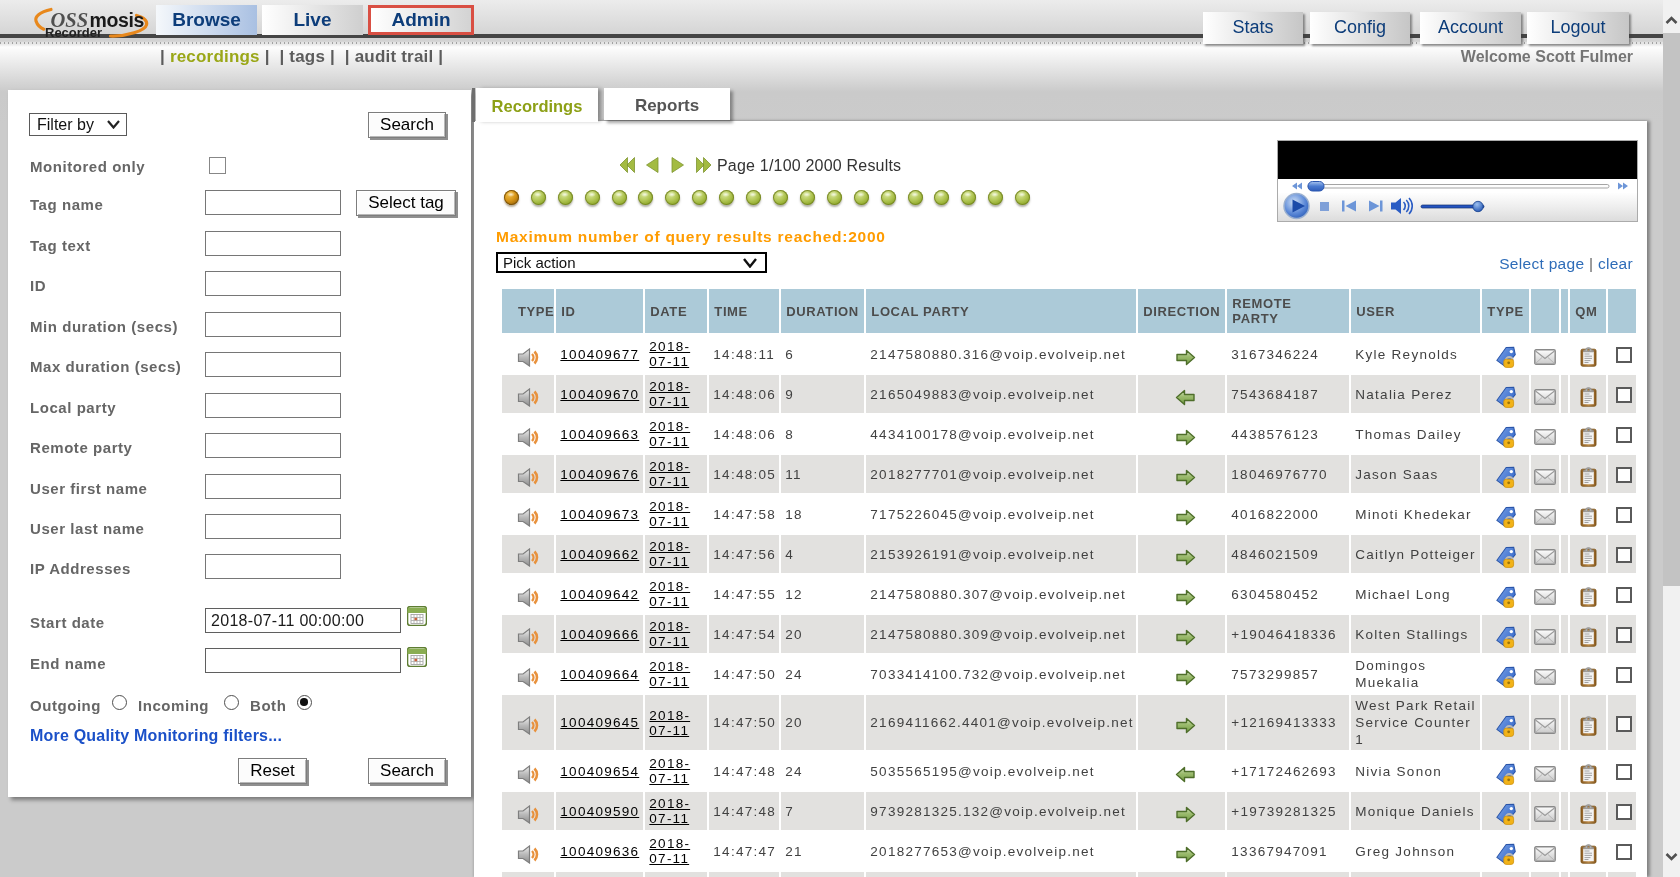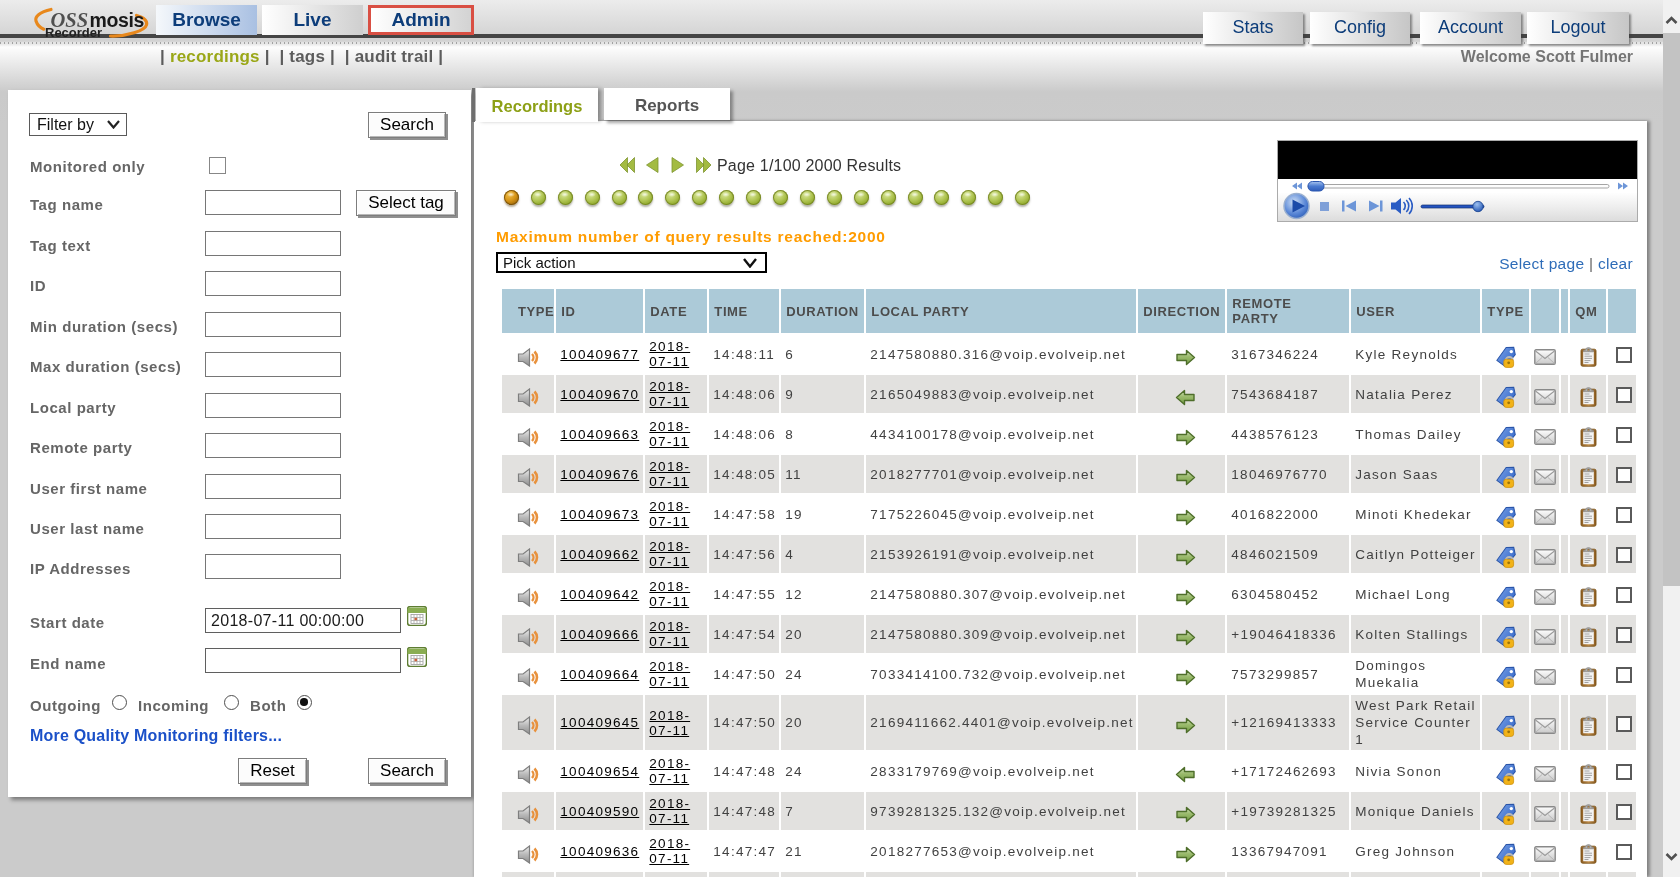--- a/index.html
+++ b/index.html
@@ -585,21 +585,21 @@
                 <stop offset="1" stop-color="#8f8f8f"></stop>
               </linearGradient>
             </defs>
 <path d="M1.5 6 h4.5 L12.5 1 V 18 L6 13.5 H1.5 z" fill="url(#sg)" stroke="#7e7e7e" stroke-width="1.2"></path>
 <path d="M15 6 a5 5 0 0 1 0 7" fill="none" stroke="#e8913c" stroke-width="2.4"></path>
 <path d="M17.5 3.5 a8.5 8.5 0 0 1 0 12" fill="none" stroke="#e8913c" stroke-width="2.6"></path>
           </svg></td>
         <td><a>100409673</a></td>
         <td><a>2018-<br>07-11</a></td>
         <td>14:47:58</td>
-        <td>19</td>
+        <td>18</td>
         <td>7175226045@voip.evolveip.net</td>
         <td class="c"><span style="display:inline-block;margin-left:7px"><svg width="21" height="19" viewBox="0 0 21 19">
               <defs>
                 <linearGradient id="ag" x1="0" y1="0" x2="0" y2="1">
                   <stop offset="0" stop-color="#d3e3bc"></stop>
                   <stop offset="0.45" stop-color="#9aba6c"></stop>
                   <stop offset="1" stop-color="#76a046"></stop>
                 </linearGradient>
               </defs>
 <path d="M2 6.5 h9.5 V2.5 L19.5 9.5 L11.5 16.5 V12.5 H2 z" fill="url(#ag)" stroke="#4e6e2a" stroke-width="1.4" stroke-linejoin="round"></path>
@@ -1006,21 +1006,21 @@
               </linearGradient>
             </defs>
 <path d="M1.5 6 h4.5 L12.5 1 V 18 L6 13.5 H1.5 z" fill="url(#sg)" stroke="#7e7e7e" stroke-width="1.2"></path>
 <path d="M15 6 a5 5 0 0 1 0 7" fill="none" stroke="#e8913c" stroke-width="2.4"></path>
 <path d="M17.5 3.5 a8.5 8.5 0 0 1 0 12" fill="none" stroke="#e8913c" stroke-width="2.6"></path>
           </svg></td>
         <td><a>100409654</a></td>
         <td><a>2018-<br>07-11</a></td>
         <td>14:47:48</td>
         <td>24</td>
-        <td>2833179769@voip.evolveip.net</td>
+        <td>5035565195@voip.evolveip.net</td>
         <td class="c"><span style="display:inline-block;margin-left:7px"><svg width="21" height="19" viewBox="0 0 21 19">
               <defs>
                 <linearGradient id="ag" x1="0" y1="0" x2="0" y2="1">
                   <stop offset="0" stop-color="#d3e3bc"></stop>
                   <stop offset="0.45" stop-color="#9aba6c"></stop>
                   <stop offset="1" stop-color="#76a046"></stop>
                 </linearGradient>
               </defs>
 <path transform="translate(21,0) scale(-1,1)" d="M2 6.5 h9.5 V2.5 L19.5 9.5 L11.5 16.5 V12.5 H2 z" fill="url(#ag)" stroke="#4e6e2a" stroke-width="1.4" stroke-linejoin="round"></path>
             </svg></span></td>

